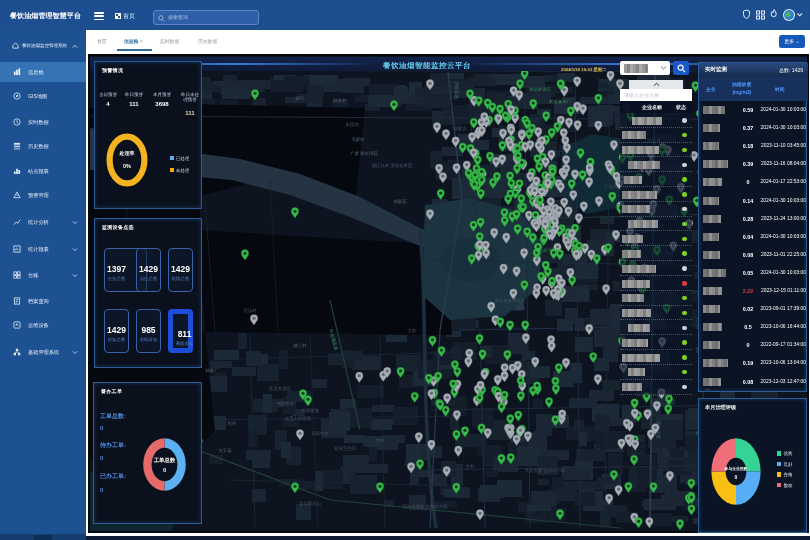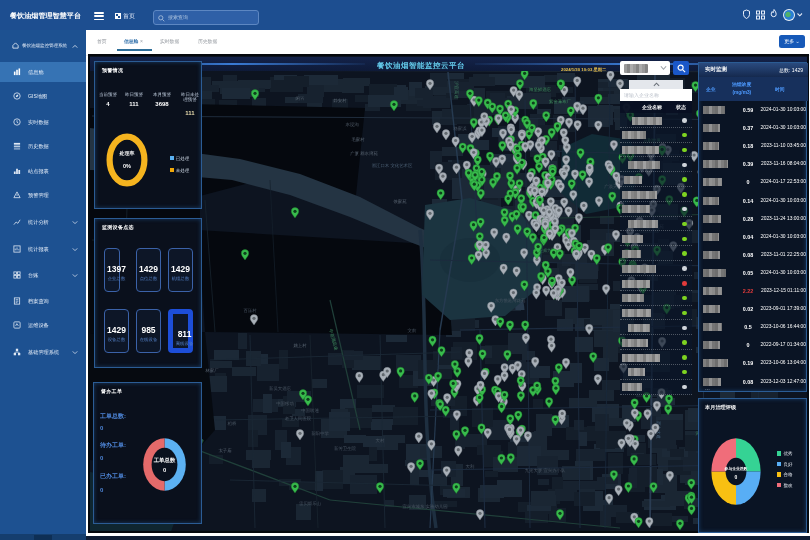--- a/index.html
+++ b/index.html
@@ -26,21 +26,21 @@
 #tabbar { position:absolute; left:86px; top:30px; width:724px; height:26px; background:#fff; border-bottom:1px solid #eceef1;}
 .tab { position:absolute; top:8px; font-size:4.8px; color:#8b9097; }
 .tabact { color:#2b6ca8; font-weight:bold; }
 #tabline { position:absolute; left:31px; top:19px; width:35px; height:2px; background:#2e6e99; }
 #morebtn { position:absolute; left:693px; top:5px; width:26px; height:13px; background:#1659b8; border-radius:2.5px; color:#fff; font-size:5px; text-align:center; line-height:13px;}
 #mapwrap { position:absolute; left:90px; top:56px; width:717px; height:475px; background:#0a1018; outline:2px solid #05080d; }
 #botbar { position:absolute; left:86px; top:536px; width:724px; height:4px; background:#0e1c33; }
 #banner { position:absolute; left:90px; top:57px; width:717px; height:14px;
   background:linear-gradient(180deg,#14234a 0%, #0e1a38 100%); }
 #banner .line { position:absolute; top:6px; height:1.5px; background:linear-gradient(90deg, rgba(49,110,190,0.1), #3a7bd5, rgba(49,110,190,0.1)); }
-#btitle { position:absolute; left:241px; top:3.5px; width:180px; text-align:center; color:#62c7e8; font-size:7.5px; font-weight:bold; letter-spacing:0.5px;}
+#btitle { position:absolute; left:247px; top:3.5px; width:180px; text-align:center; color:#62c7e8; font-size:7.5px; font-weight:bold; letter-spacing:0.5px;}
 #bdate { position:absolute; left:471px; top:10px; color:#f0c64a; font-size:4.3px; font-weight:bold; }
 .panel { position:absolute; background:#0a101c; border:1px solid #2b5c94; box-shadow:0 0 4px rgba(40,100,170,0.5) inset; }
 .ptitle { position:absolute; left:7px; top:5px; color:#fff; font-size:5px; font-weight:bold; letter-spacing:0.3px;}
 </style>
 </head>
 <body>
 <div id="navbar">
   <div id="logo">餐饮油烟管理智慧平台</div>
   <div id="burger">
       <div></div>
@@ -1388,21 +1388,21 @@
 </svg>
 <div style="position:absolute; left:75px; top:94px; font-size:4.5px; color:#cfd9e6;">
 <span style="display:inline-block;width:3.8px;height:3.8px;background:#5ab0f0;margin-right:2px;"></span>已处理</div>
 <div style="position:absolute; left:75px; top:106px; font-size:4.5px; color:#cfd9e6;">
 <span style="display:inline-block;width:3.8px;height:3.8px;background:#f0a80a;margin-right:2px;"></span>未处理</div>
 </div>
 
 <div class="panel" style="left:94px; top:218px; width:108px; height:150px;">
  <div class="ptitle">监测设备点选</div>
 
-<div style="position:absolute; left:9px; top:29px; width:16px; height:44px; border:1px solid #3b62a8; border-radius:4px; background:rgba(16,28,50,0.5);">
+<div style="position:absolute; left:9px; top:29px; width:43px; height:44px; border:1px solid #3b62a8; border-radius:4px; background:rgba(16,28,50,0.5);">
  <div style="position:absolute; top:15px; width:23px; text-align:center; color:#fff; font-weight:bold; font-size:8.5px;">1397</div>
  <div style="position:absolute; top:27px; width:23px; text-align:center; color:#5480c8; font-size:4.4px;">企业总数</div>
 </div>
 <div style="position:absolute; left:41px; top:29px; width:25px; height:44px; border:1px solid #3b62a8; border-radius:4px; background:rgba(16,28,50,0.5);">
  <div style="position:absolute; top:15px; width:23px; text-align:center; color:#fff; font-weight:bold; font-size:8.5px;">1429</div>
  <div style="position:absolute; top:27px; width:23px; text-align:center; color:#5480c8; font-size:4.4px;">点位总数</div>
 </div>
 <div style="position:absolute; left:73px; top:29px; width:25px; height:44px; border:1px solid #3b62a8; border-radius:4px; background:rgba(16,28,50,0.5);">
  <div style="position:absolute; top:15px; width:23px; text-align:center; color:#fff; font-weight:bold; font-size:8.5px;">1429</div>
  <div style="position:absolute; top:27px; width:23px; text-align:center; color:#5480c8; font-size:4.4px;">机组总数</div>

